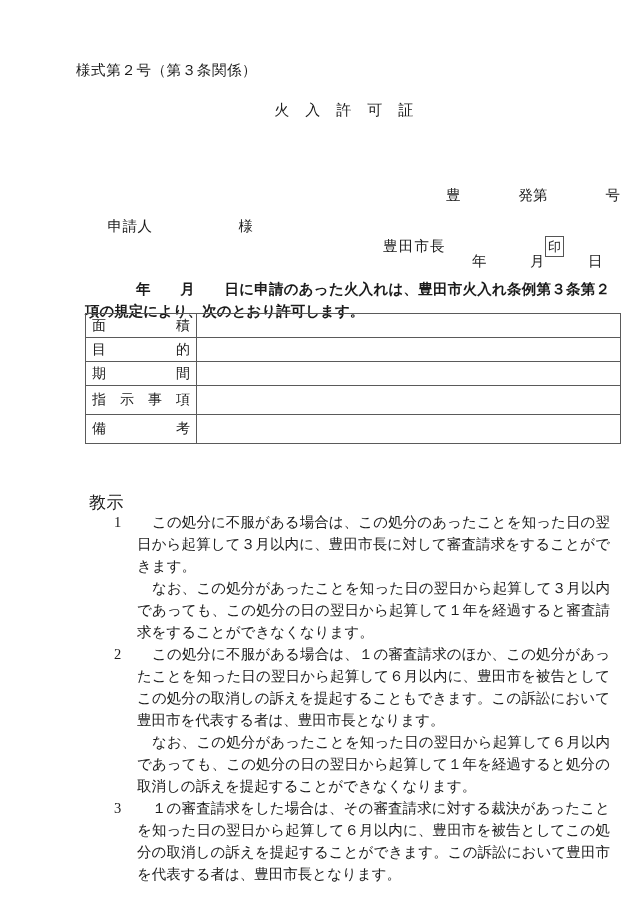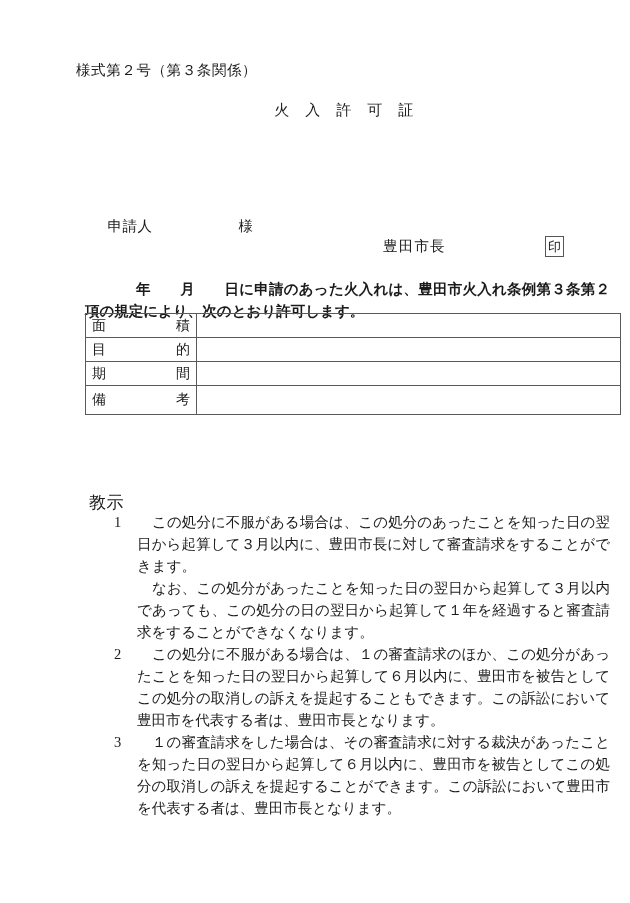--- a/index.html
+++ b/index.html
@@ -184,20 +184,24 @@
 </style>
 </head>
 <body>
 
 <div class="page">
 
   <div class="form-no">様式第２号（第３条関係）</div>
 
   <div class="doc-title">火　入　許　可　証</div>
 
+  <div class="issue-block">
+    <span class="issue-line-no">豊　　　　発第　　　　号</span>
+    <span class="issue-line-date">年　　　月　　　日</span>
+  </div>
 
   <div class="applicant-line">
     <span class="applicant-label">申請人</span><span class="applicant-suffix">様</span>
   </div>
 
   <div class="issuer-line">豊田市長</div>
 
   <div class="seal-box">印</div>
 
   <div class="permit-para">年　　月　　日に申請のあった火入れは、豊田市火入れ条例第３条第２項の規定により、次のとおり許可します。</div>
@@ -212,20 +216,26 @@
       </tr>
       <tr>
         <td class="label">
           <span class="label-inner">目的</span>
         </td>
         <td class="value"></td>
       </tr>
       <tr>
         <td class="label">
           <span class="label-inner">期間</span>
+        </td>
+        <td class="value"></td>
+      </tr>
+      <tr class="tall">
+        <td class="label">
+          <span class="label-inner">指示事項</span>
         </td>
         <td class="value"></td>
       </tr>
       <tr class="tall">
         <td class="label">
           <span class="label-inner">備考</span>
         </td>
         <td class="value"></td>
       </tr>
     </tbody>
@@ -237,20 +247,21 @@
 
     <div class="notice-item">
       <span class="notice-num">1</span>
       <p class="notice-para first">この処分に不服がある場合は、この処分のあったことを知った日の翌日から起算して３月以内に、豊田市長に対して審査請求をすることができます。</p>
       <p class="notice-para cont">なお、この処分があったことを知った日の翌日から起算して３月以内であっても、この処分の日の翌日から起算して１年を経過すると審査請求をすることができなくなります。</p>
     </div>
 
     <div class="notice-item">
       <span class="notice-num">2</span>
       <p class="notice-para first">この処分に不服がある場合は、１の審査請求のほか、この処分があったことを知った日の翌日から起算して６月以内に、豊田市を被告としてこの処分の取消しの訴えを提起することもできます。この訴訟において豊田市を代表する者は、豊田市長となります。</p>
+      <p class="notice-para cont">なお、この処分があったことを知った日の翌日から起算して６月以内であっても、この処分の日の翌日から起算して１年を経過すると処分の取消しの訴えを提起することができなくなります。</p>
     </div>
 
     <div class="notice-item">
       <span class="notice-num">3</span>
       <p class="notice-para first">１の審査請求をした場合は、その審査請求に対する裁決があったことを知った日の翌日から起算して６月以内に、豊田市を被告としてこの処分の取消しの訴えを提起することができます。この訴訟において豊田市を代表する者は、豊田市長となります。</p>
     </div>
 
   </div>
 
 </div>

